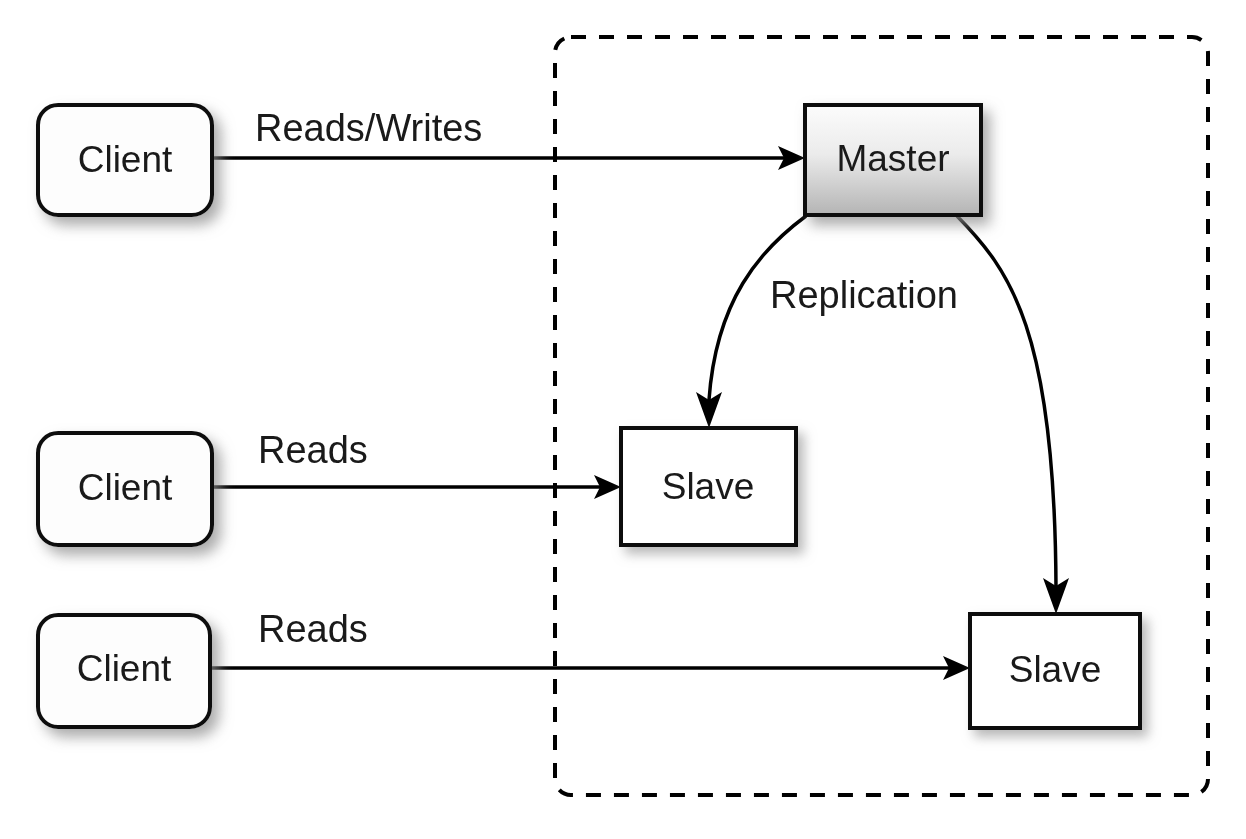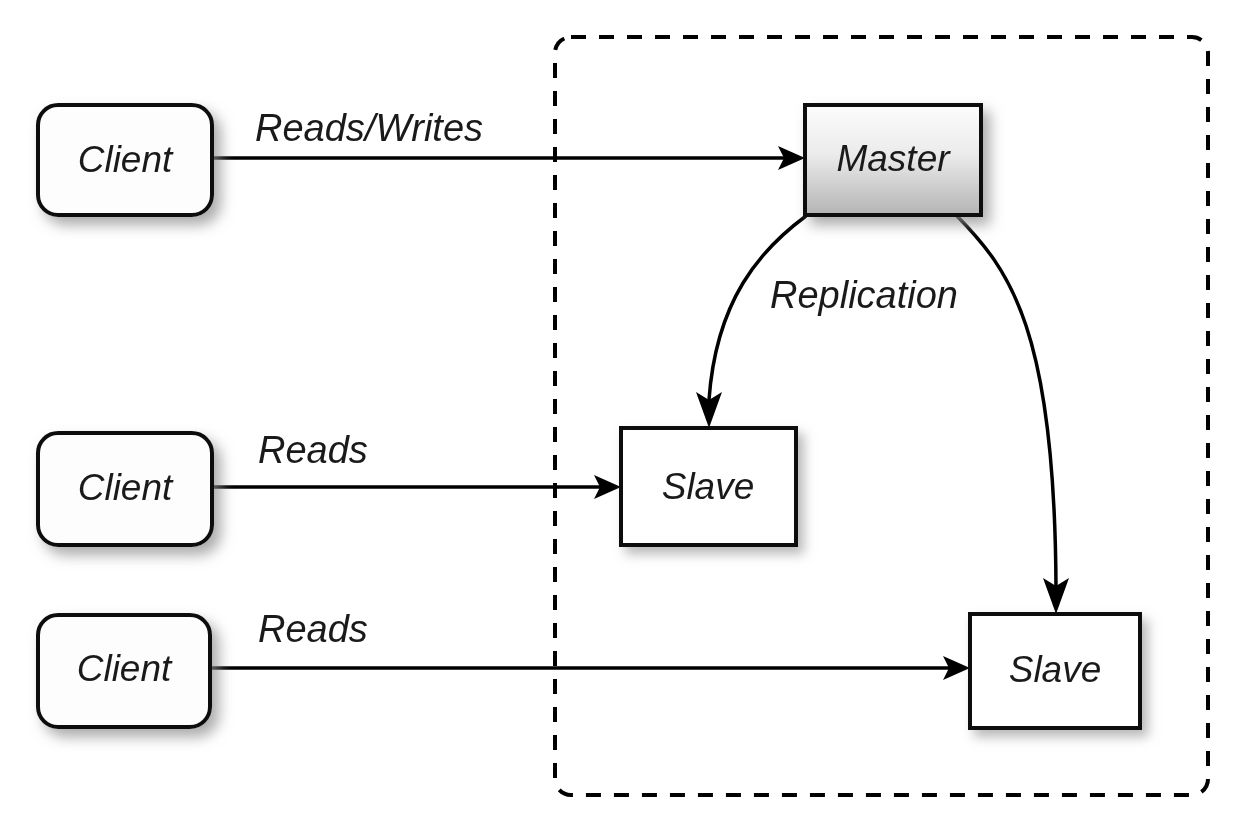--- a/index.html
+++ b/index.html
@@ -9,21 +9,20 @@
   }
   body {
     font-family: "Liberation Sans", sans-serif;
   }
   #canvas-wrap {
     position: relative;
     width: 1246px;
     height: 839px;
     background: #ffffff;
     overflow: hidden;
-    font-style: italic;
   }
   svg#diagram {
     position: absolute;
     top: 0;
     left: 0;
     width: 1246px;
     height: 839px;
     display: block;
   }
   .node-label {

